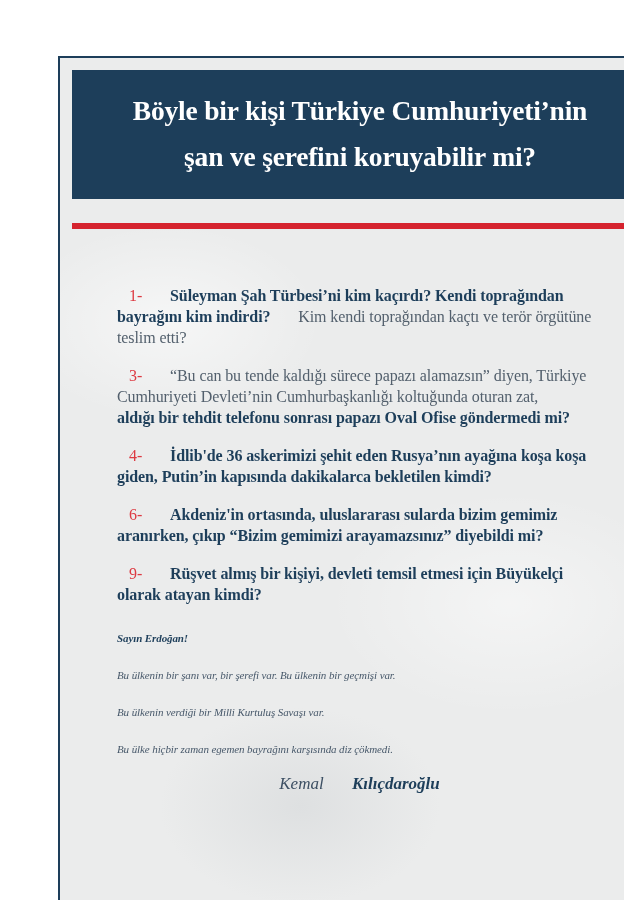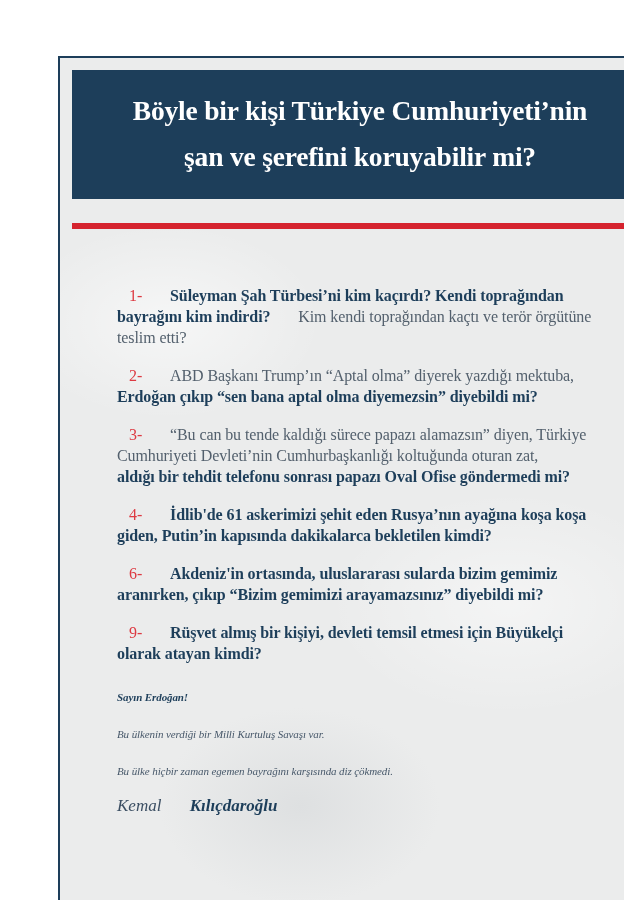--- a/index.html
+++ b/index.html
@@ -83,21 +83,21 @@
     line-height:25px;
     letter-spacing:-0.1px;
     color:#47586a;
   }
   .c-line.c-bold{
     font-weight:bold;
     color:var(--navy);
   }
   .signature{
     margin-top:9px;
-    text-align:left;
+    text-align:center;
     font-style:italic;
     font-size:17px;
     color:#3c4f63;
     padding-right:1px;
   }
   .signature .sig-last{
     font-weight:bold;
     color:var(--navy);
   }
 </style>
@@ -110,29 +110,29 @@
     <div class="header">
       <div class="t-line">Böyle bir kişi Türkiye Cumhuriyeti’nin</div>
       <div class="t-line">şan ve şerefini koruyabilir mi?</div>
     </div>
 
     <div class="red-bar"></div>
 
     <div class="content">
       <div id="question-list">
           <p class="q"><span class="num">1- </span><span class="seg-b">Süleyman Şah Türbesi’ni kim kaçırdı? Kendi toprağından bayrağını kim indirdi?</span><span class="seg-r"> Kim kendi toprağından kaçtı ve terör örgütüne teslim etti?</span></p>
-          <p class="q"><span class="num">2- </span><span class="seg-r">ABD Başkanı Trump’ın “Aptal olma” diyerek yazdığı mektuba,</span><span class="seg-b"> Erdoğan çıkıp “sen bana aptal olma diyemezsin” diyebildi mi?</span></p>
           <p class="q"><span class="num">3- </span><span class="seg-r">“Bu can bu tende kaldığı sürece papazı alamazsın” diyen, Türkiye Cumhuriyeti Devleti’nin Cumhurbaşkanlığı koltuğunda oturan zat,</span><span class="seg-b"> aldığı bir tehdit telefonu sonrası papazı Oval Ofise göndermedi mi?</span></p>
-          <p class="q"><span class="num">4- </span><span class="seg-b">İdlib'de 61 askerimizi şehit eden Rusya’nın ayağına koşa koşa giden, Putin’in kapısında dakikalarca bekletilen kimdi?</span></p>
+          <p class="q"><span class="num">4- </span><span class="seg-b">İdlib'de 36 askerimizi şehit eden Rusya’nın ayağına koşa koşa giden, Putin’in kapısında dakikalarca bekletilen kimdi?</span></p>
           <p class="q"><span class="num">6- </span><span class="seg-b">Akdeniz'in ortasında, uluslararası sularda bizim gemimiz aranırken, çıkıp “Bizim gemimizi arayamazsınız” diyebildi mi?</span></p>
           <p class="q"><span class="num">9- </span><span class="seg-b">Rüşvet almış bir kişiyi, devleti temsil etmesi için Büyükelçi olarak atayan kimdi?</span></p>
         </div>
 
       <div class="closing" id="closing-block">
           <p class="c-line c-bold">Sayın Erdoğan!</p>
+          <p class="c-line">Bu ülkenin bir şanı var, bir şerefi var. Bu ülkenin bir geçmişi var.</p>
           <p class="c-line">Bu ülkenin verdiği bir Milli Kurtuluş Savaşı var.</p>
           <p class="c-line">Bu ülke hiçbir zaman egemen bayrağını karşısında diz çökmedi.</p>
         </div>
 
       <p class="signature">
         <span>Kemal </span><span class="sig-last">Kılıçdaroğlu</span>
       </p>
     </div>
 
   </div>

